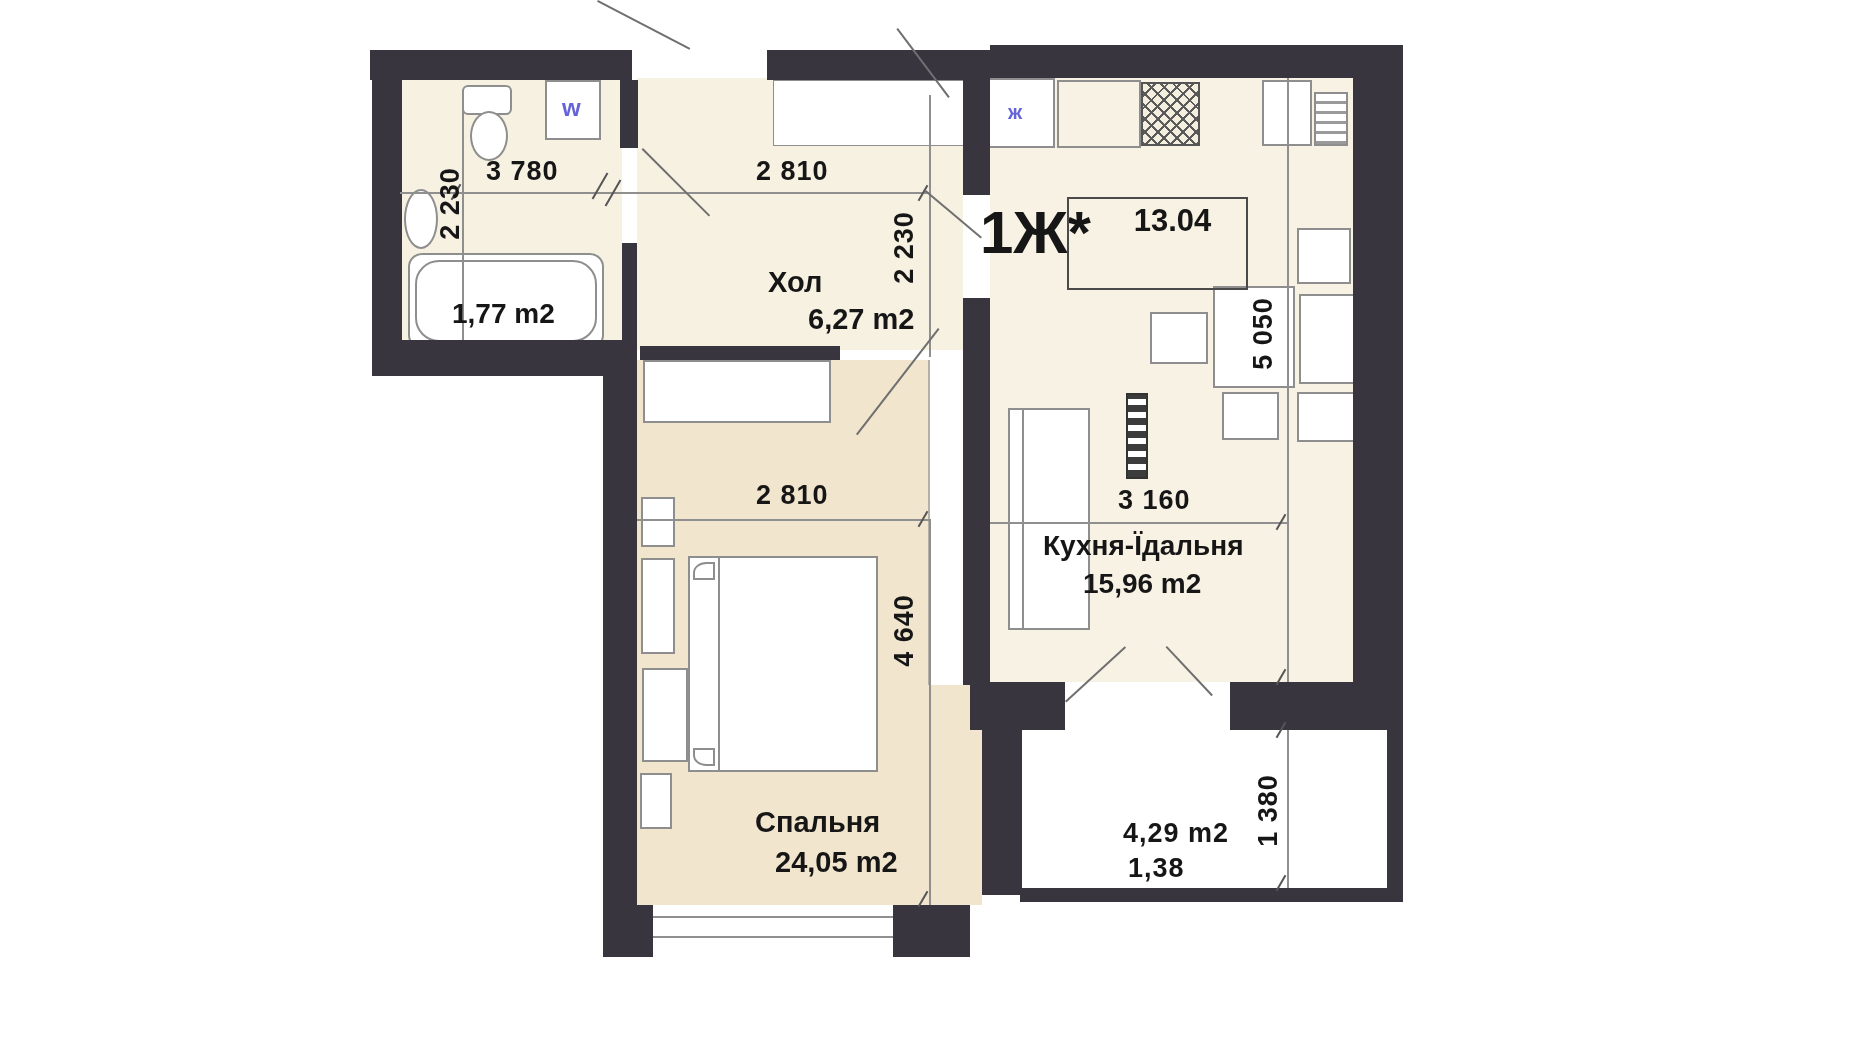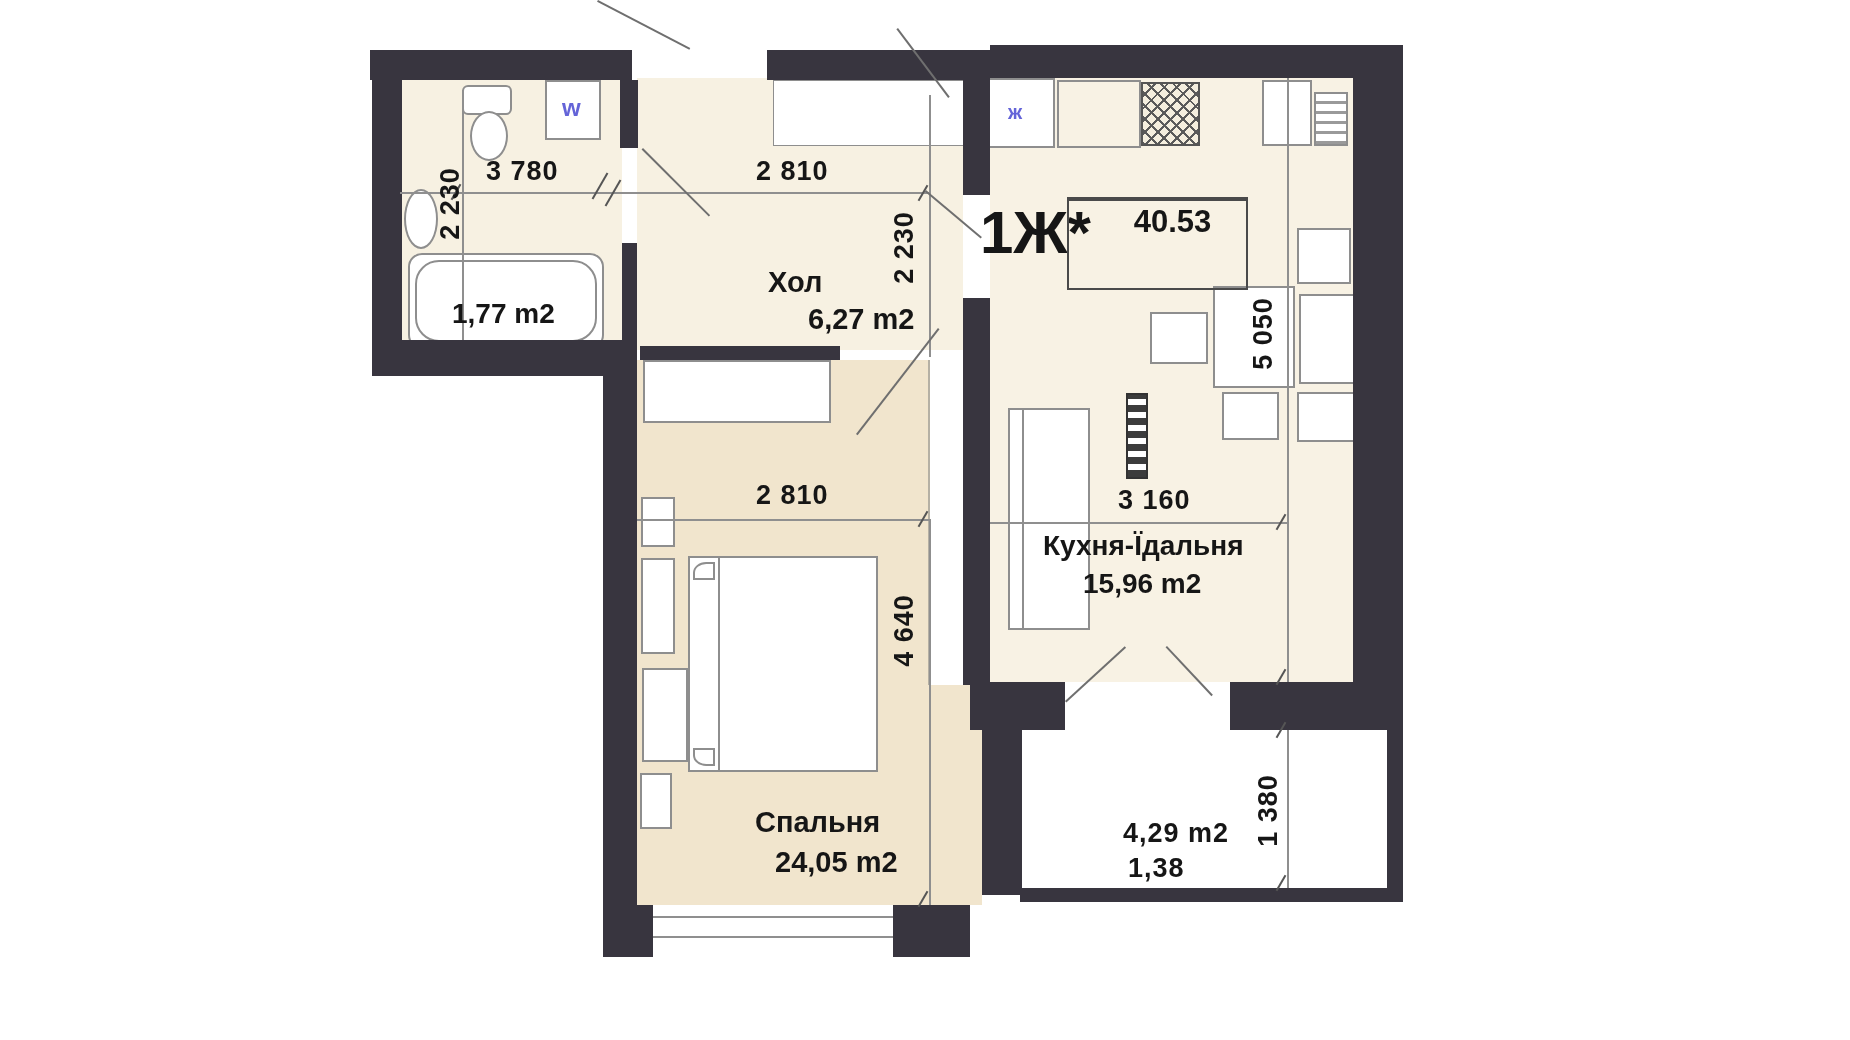--- a/index.html
+++ b/index.html
@@ -137,21 +137,21 @@
   <div class="vtxt dim" style="left:414px;top:190px;">2 230</div>
   <div class="txt room" style="left:452px;top:300px;font-size:28px;">1,77 m2</div>
 
   <div class="txt dim" style="left:756px;top:158px;">2 810</div>
   <div class="vtxt dim" style="left:868px;top:234px;">2 230</div>
   <div class="txt room" style="left:768px;top:268px;">Хол</div>
   <div class="txt room" style="left:808px;top:305px;">6,27 m2</div>
 
   <div class="txt" style="left:945px;top:203px;font-size:60px;font-weight:900;margin-left:35px;">1Ж*</div>
   <div class="stamp" style="left:1067px;top:197px;width:181px;height:93px;">
-    <div class="stamp-row bottom">40.53</div>
+    <div class="stamp-row">13.04</div>
   </div>
 
   <div class="txt dim" style="left:756px;top:482px;">2 810</div>
   <div class="vtxt dim" style="left:868px;top:617px;">4 640</div>
   <div class="txt room" style="left:755px;top:808px;">Спальня</div>
   <div class="txt room" style="left:775px;top:848px;">24,05 m2</div>
 
   <div class="txt dim" style="left:1118px;top:487px;">3 160</div>
   <div class="vtxt dim" style="left:1227px;top:320px;">5 050</div>
   <div class="txt room" style="left:1043px;top:532px;font-size:28px;">Кухня-Їдальня</div>

